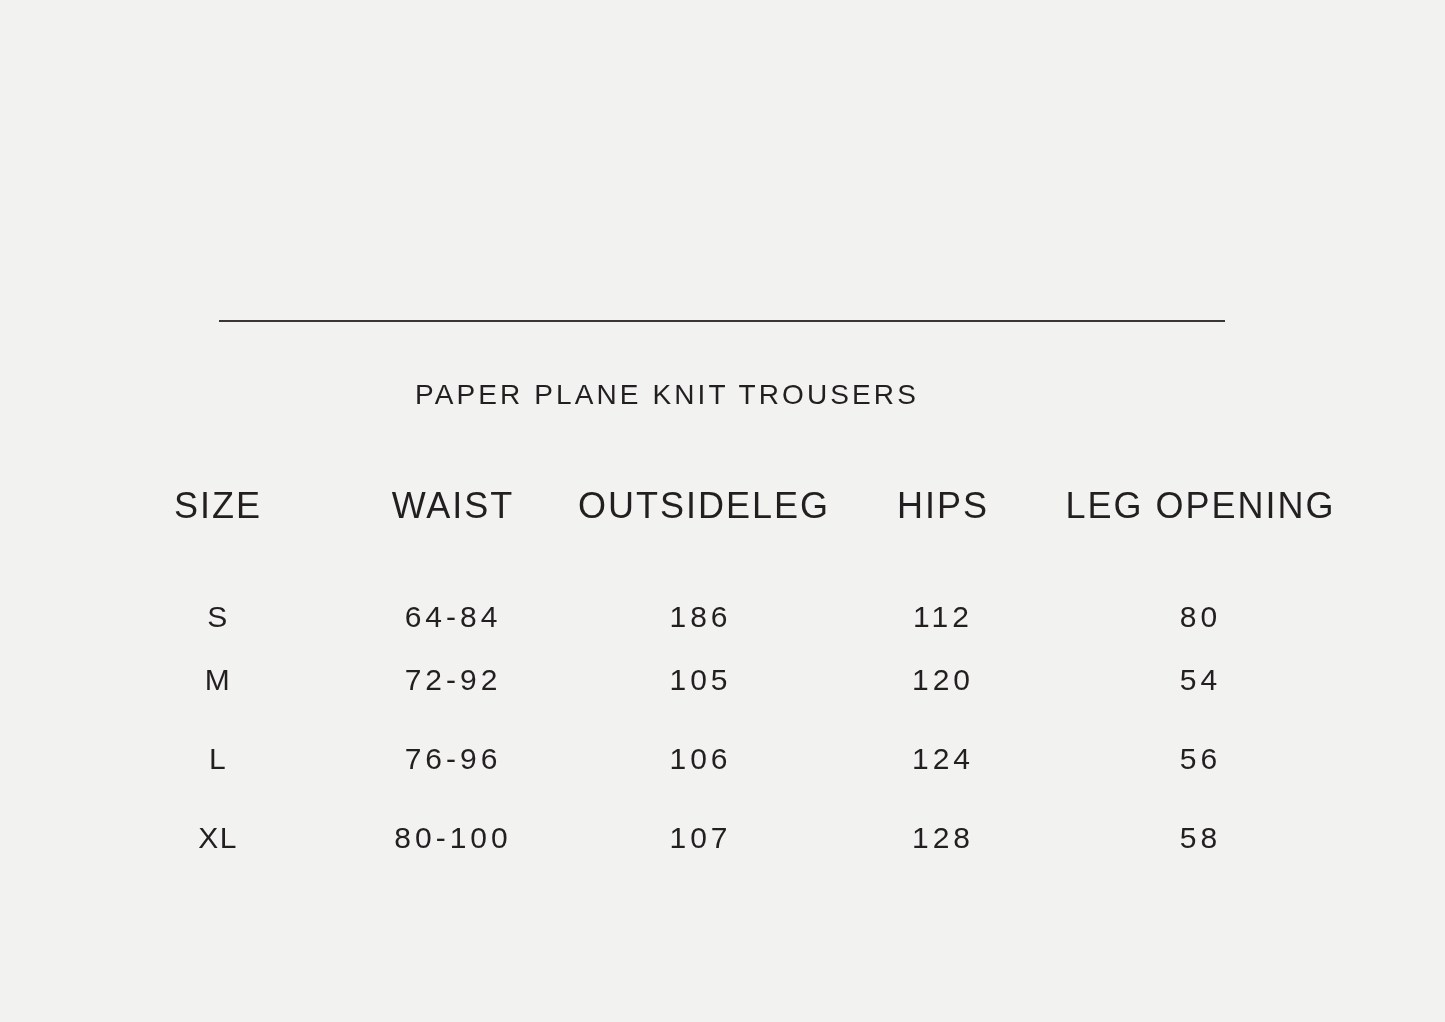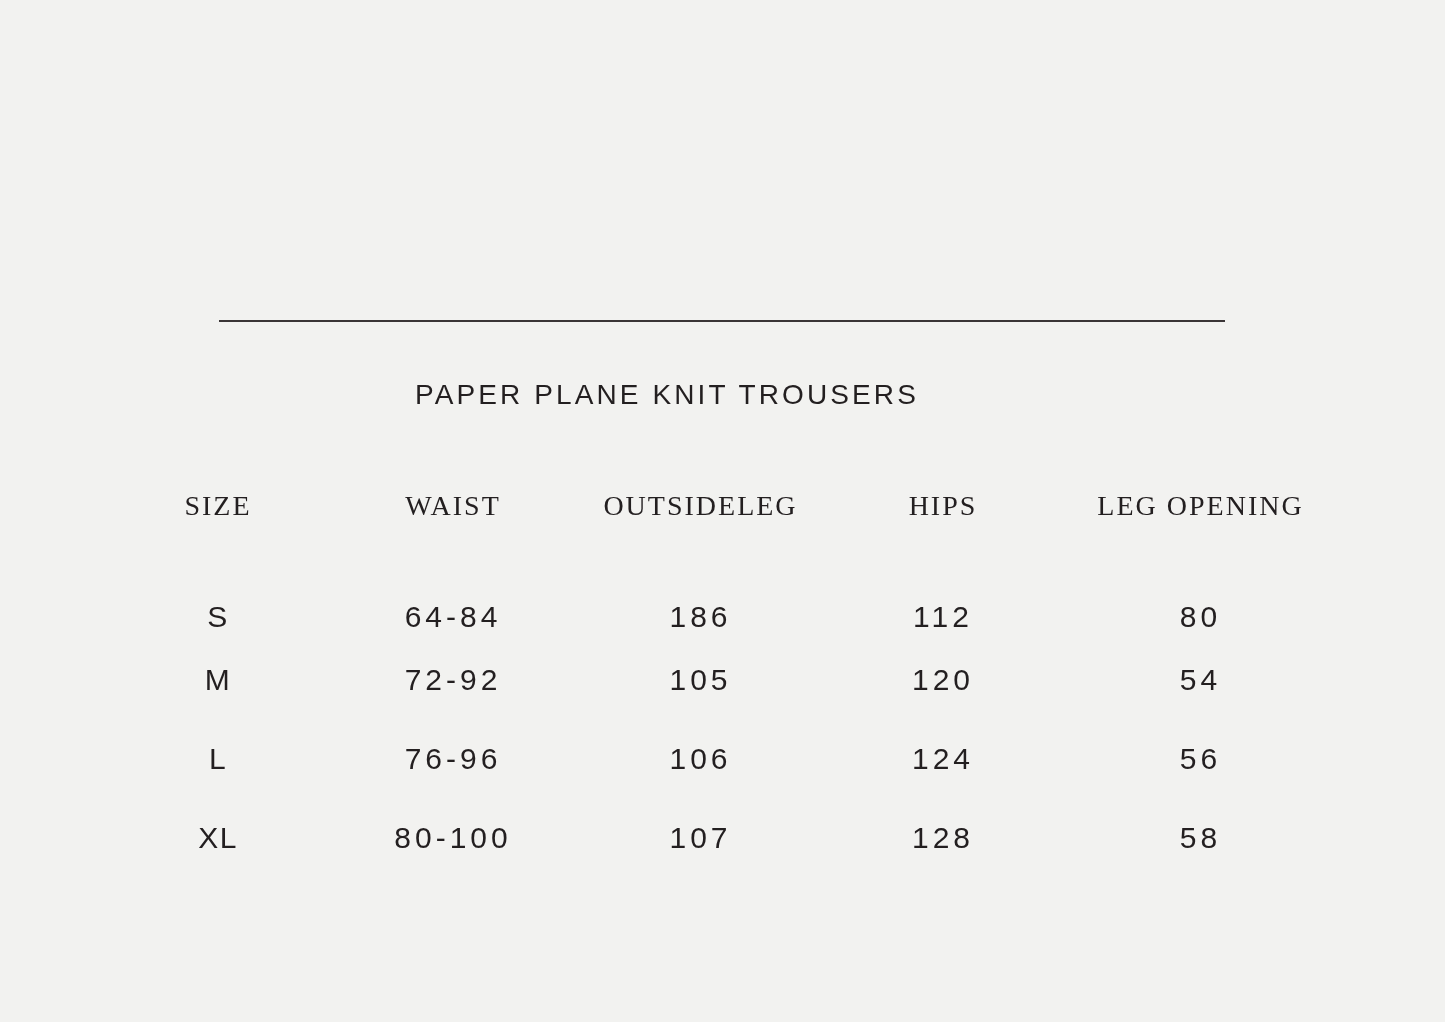--- a/index.html
+++ b/index.html
@@ -79,24 +79,23 @@
     text-align: center;
     vertical-align: middle;
     padding: 0;
     border: none;
     color: #231f20;
     font-family: "Liberation Sans", sans-serif;
     white-space: nowrap;
   }
   .size-table th {
     font-weight: 400;
-    font-size: 28px;
+    font-size: 36px;
     height: 56px;
     letter-spacing: 2.0px;
-    font-family: Liberation Serif, serif;
   }
   .size-table td {
     font-weight: 400;
     font-size: 30px;
     height: 79px;
     letter-spacing: 1.2px;
   }
   .size-table tbody tr:first-child td {
     height: 100px;
     vertical-align: bottom;

